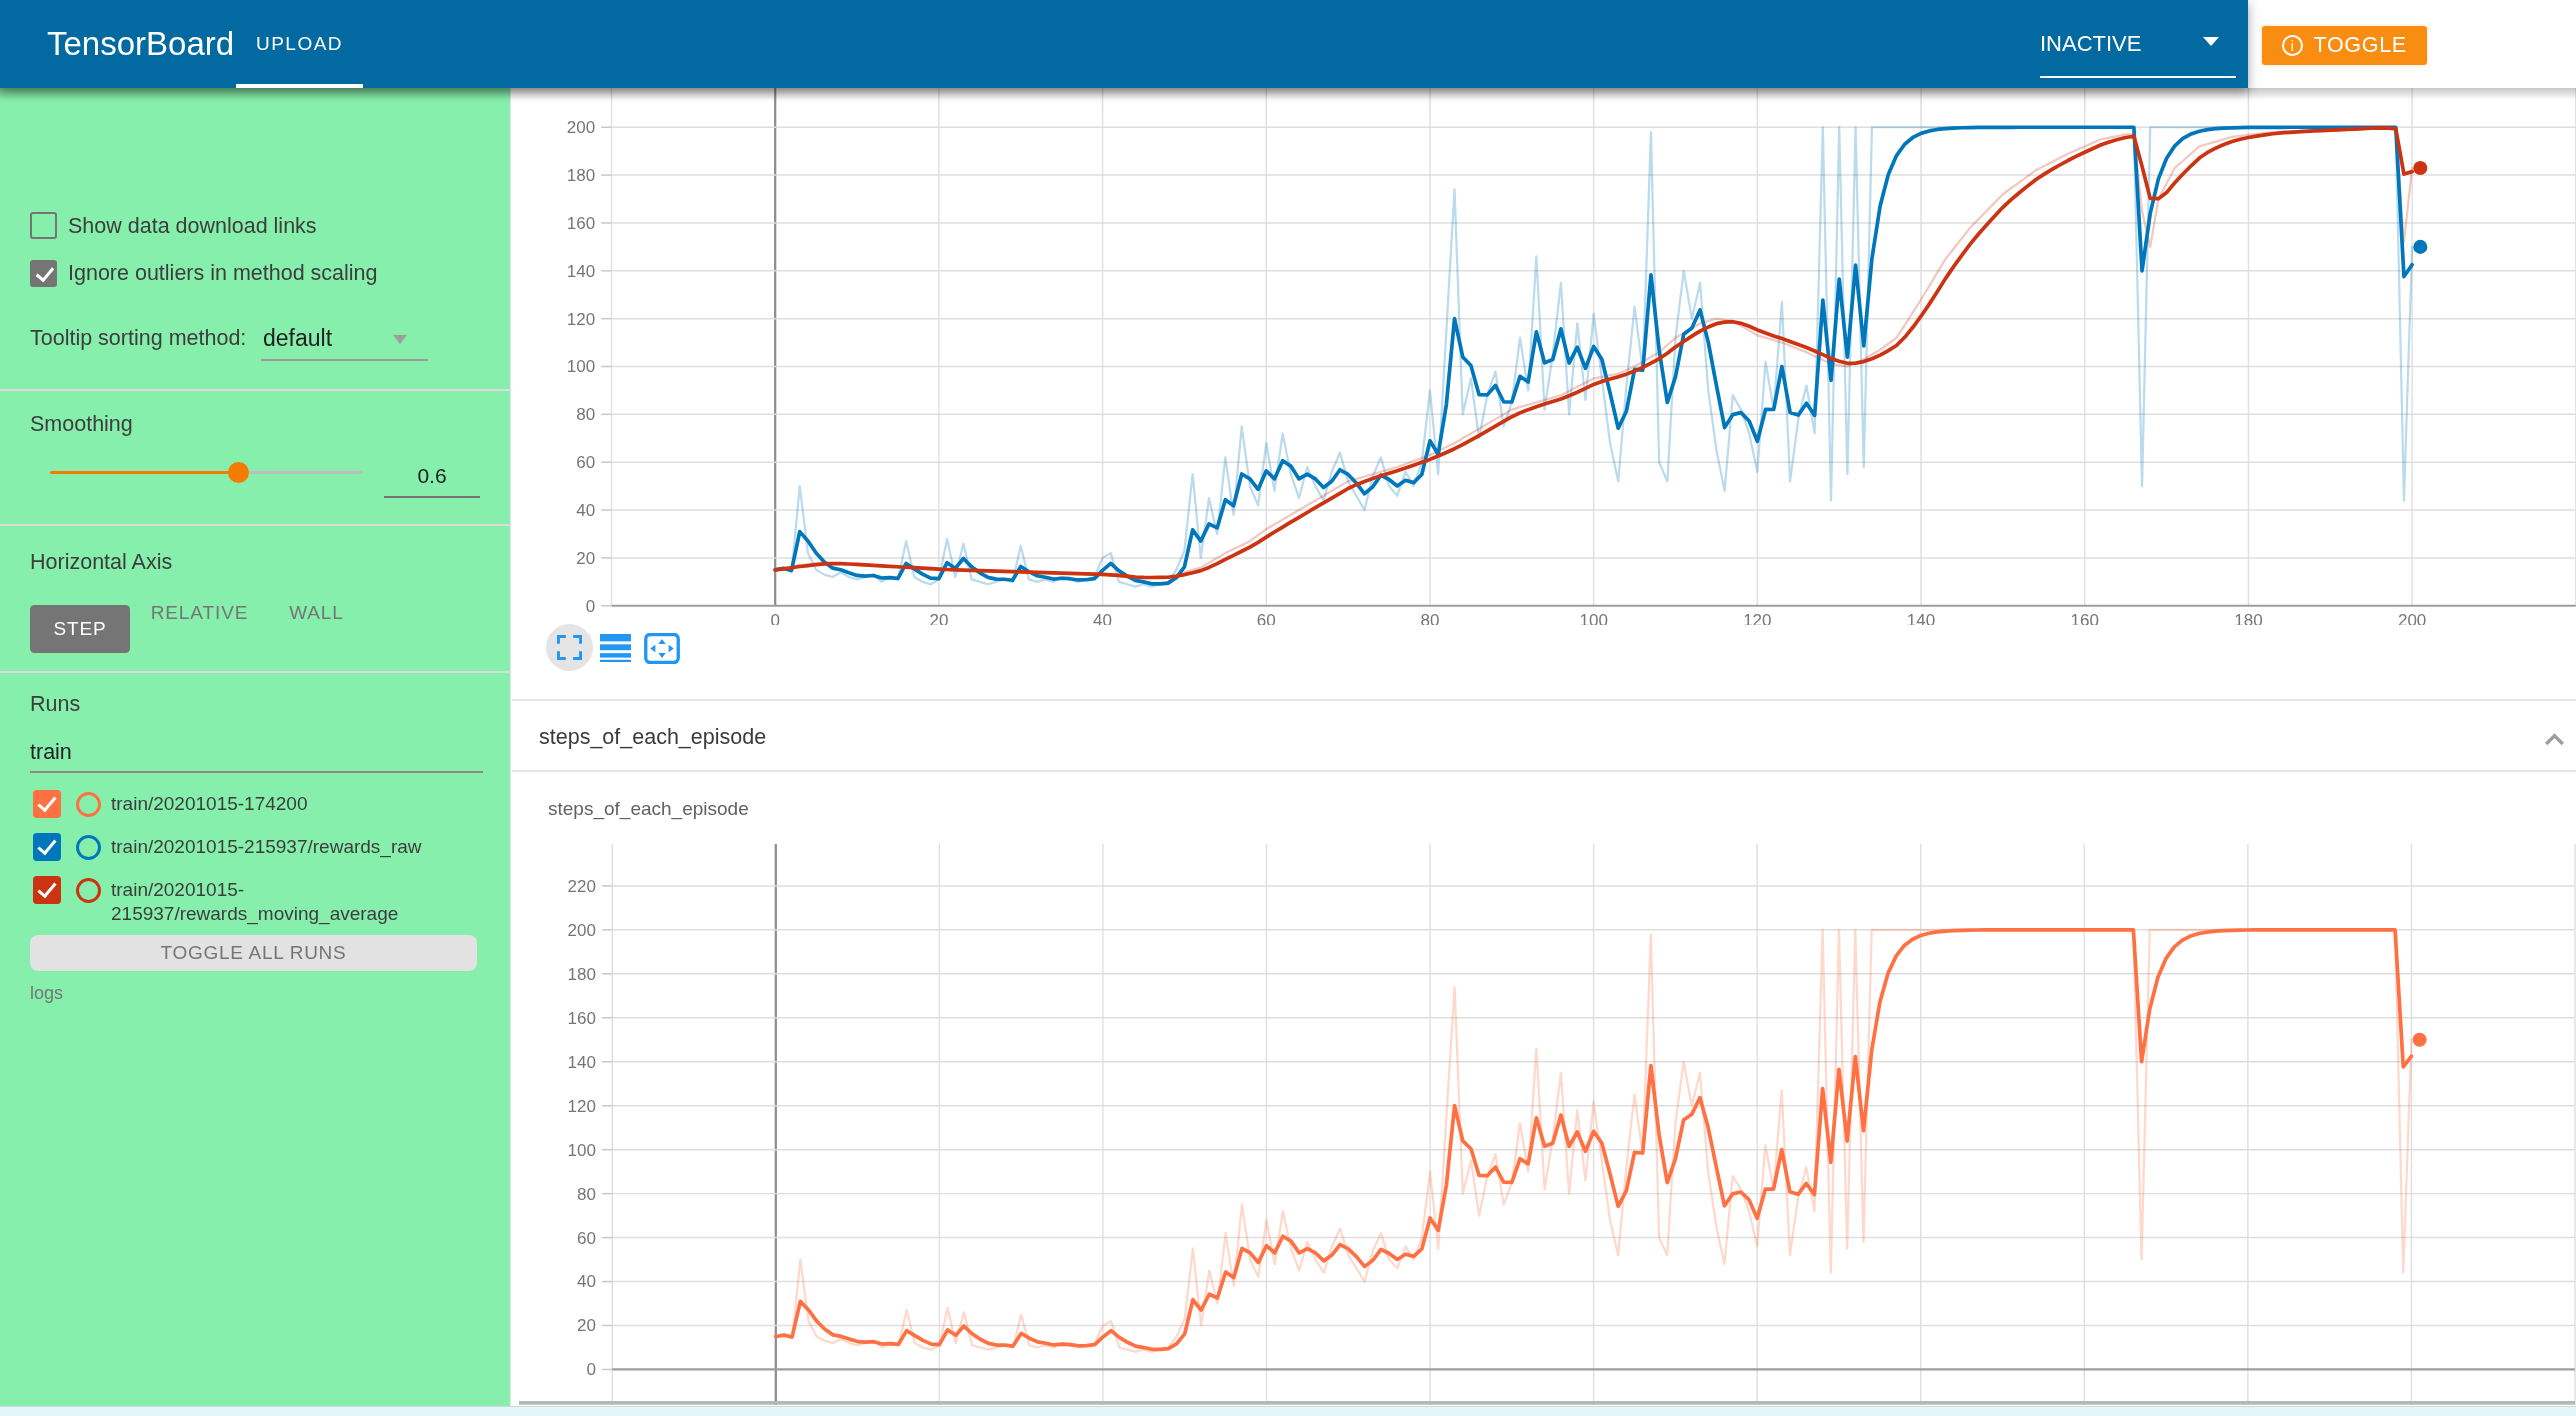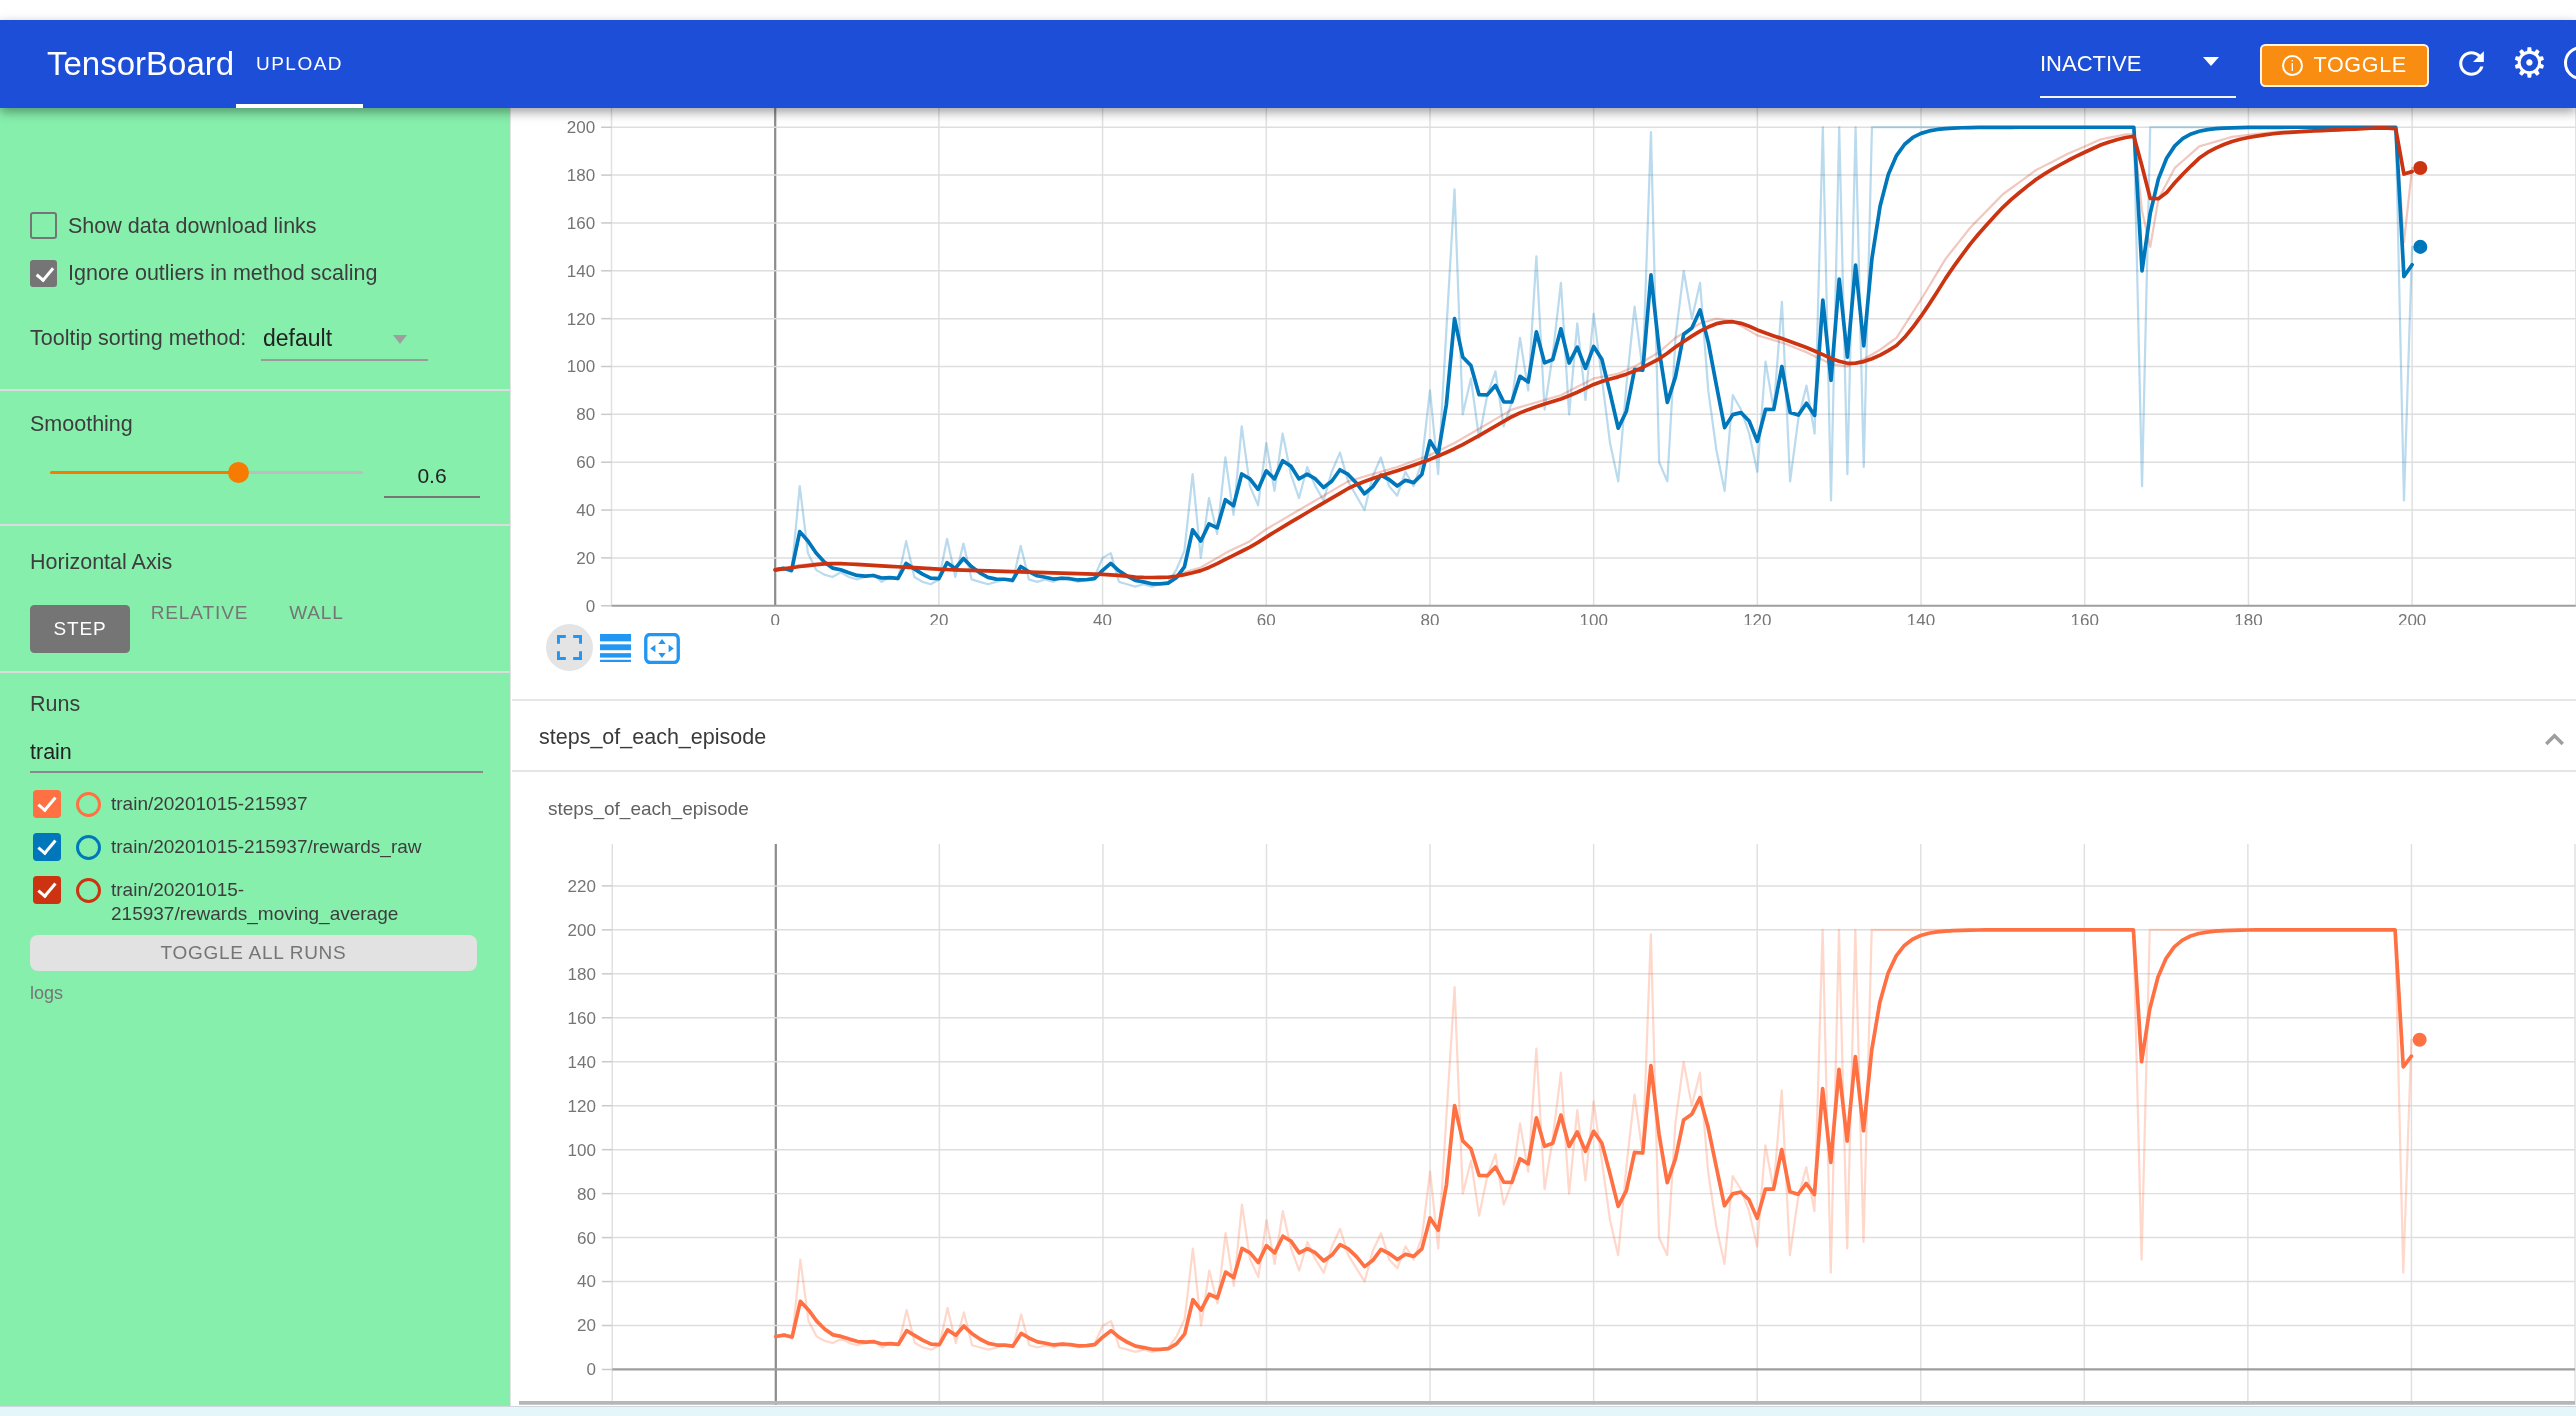--- a/index.html
+++ b/index.html
@@ -1,19 +1,19 @@
 <!DOCTYPE html>
 <html style="font-size:12px"><head>
 <meta charset="utf-8">
 <style>
   html,body{margin:0;padding:0;background:#fff;font-family:"Liberation Sans",sans-serif;}
   #app{position:relative;width:2576px;height:1416px;overflow:hidden;background:#fff;}
   .abs{position:absolute;}
   
-  #header{left:0;top:0;width:2576px;height:88px;background:#1d4ed8;z-index:40;box-shadow:0 3.7px 10.4px rgba(0,0,0,.38);margin-top:20px;}
+  #header{left:0;top:0;width:2248px;height:88px;background:#0369a1;z-index:40;box-shadow:0 3.7px 10.4px rgba(0,0,0,.38);}
   #hdr-title{left:47px;top:0;height:88px;line-height:88px;color:#fff;font-size:33px;font-weight:500;}
   #tab-scalars{left:236px;top:0;width:127px;height:88px;text-align:center;line-height:88px;color:#fff;font-size:19px;font-weight:500;letter-spacing:1.5px;}
   #tab-underline{left:236px;top:84px;width:127px;height:4.4px;background:#fff;}
   #status-select{left:2040px;top:22px;width:197px;height:43px;color:#fff;font-size:22px;line-height:43px;}
   #status-caret{left:2203px;top:37px;width:0;height:0;border-left:8.1px solid transparent;border-right:8.1px solid transparent;border-top:9.6px solid #fff;}
   #status-underline{left:2040px;top:76px;width:196px;height:2.2px;background:rgba(255,255,255,.95);}
   #upload-btn{left:2260px;top:24.4px;width:169px;height:43px;border:2.2px solid rgba(255,255,255,.9);border-radius:5.2px;background:#f98d12;color:#fff;display:flex;align-items:center;justify-content:center;gap:10.4px;font-size:21.5px;font-weight:500;letter-spacing:0.7px;box-sizing:border-box;}
   #upload-info{width:21px;height:21px;border:2.2px solid #fff;border-radius:50%;display:flex;align-items:center;justify-content:center;font-size:14px;font-style:normal;color:#fff;box-sizing:border-box;}
   #refresh-btn{left:2453px;top:25px;width:37px;height:37px;}
   #gear-btn{left:2509px;top:16.3px;width:41px;height:55px;color:#fff;font-size:41px;line-height:55px;text-align:center;}
@@ -93,21 +93,21 @@
   <div class="abs sb-divider" style="top:583px;"></div>
 
   <div class="abs sb-label" style="left:30px;top:604px;">Runs</div>
   <div class="abs" style="left:30px;top:652px;font-size:21.5px;color:#222;">train</div>
   <div class="abs" style="left:30px;top:683px;width:453px;height:2.2px;background:#8a8a8a;"></div>
 
   <div id="runs-list">
         <div>
           <div class="abs runcb" style="left: 33px; top: 702px; background: rgb(255, 112, 67);"></div>
           <div class="abs runcircle" style="left: 76px; top: 704px; border-color: rgb(255, 112, 67);"></div>
-          <div class="abs runlabel" style="left: 111px; top: 704px; width: 374px;">train/20201015-215937</div>
+          <div class="abs runlabel" style="left: 111px; top: 704px; width: 374px;">train/20201015-174200</div>
         </div>
         <div>
           <div class="abs runcb" style="left: 33px; top: 745px; background: rgb(0, 119, 187);"></div>
           <div class="abs runcircle" style="left: 76px; top: 747px; border-color: rgb(0, 119, 187);"></div>
           <div class="abs runlabel" style="left: 111px; top: 747px; width: 374px;">train/20201015-215937/rewards_raw</div>
         </div>
         <div>
           <div class="abs runcb" style="left: 33px; top: 788px; background: rgb(204, 51, 17);"></div>
           <div class="abs runcircle" style="left: 76px; top: 790px; border-color: rgb(204, 51, 17);"></div>
           <div class="abs runlabel" style="left: 111px; top: 790px; width: 374px;">train/20201015-215937/rewards_moving_average</div>

